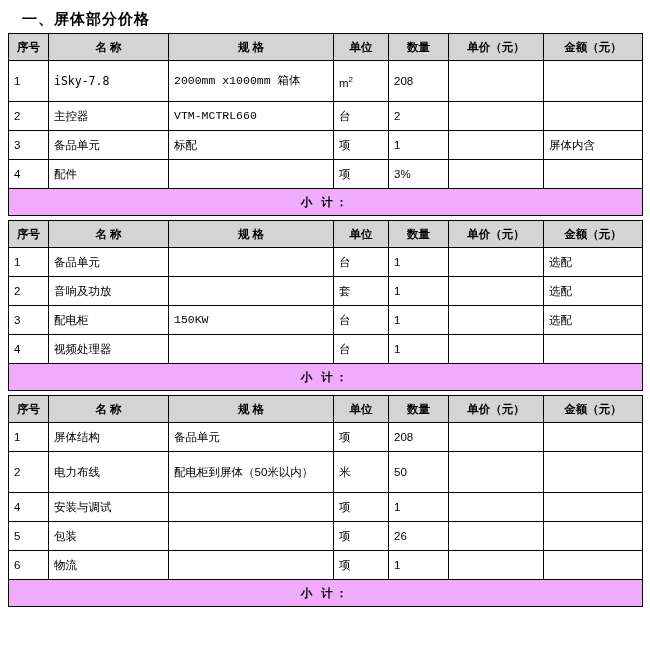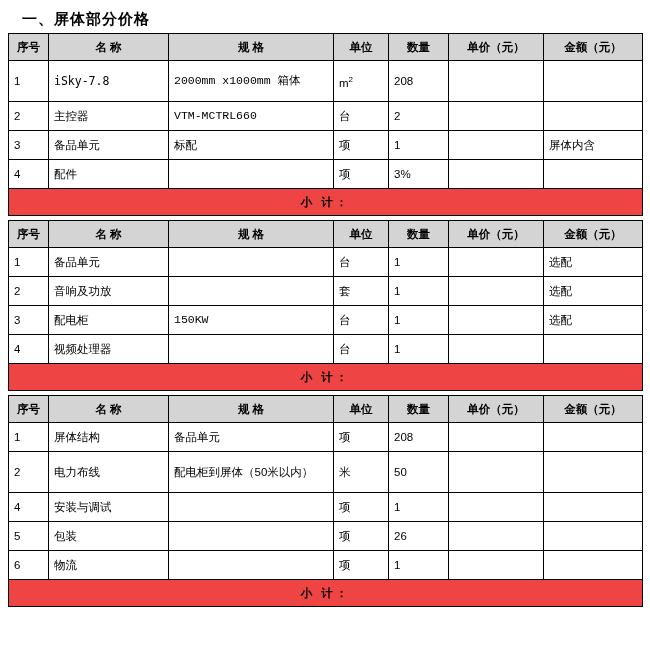--- a/index.html
+++ b/index.html
@@ -60,21 +60,21 @@
   td.num {
     text-align: left;
   }
   tr.body-row td {
     height: 22px;
   }
   tr.tall td {
     height: 34px;
   }
   tr.subtotal td {
-    background: #ef4444;
+    background: #f0abfc;
     text-align: center;
     font-weight: bold;
     letter-spacing: 3px;
     height: 20px;
   }
   .mono {
     font-family: "DejaVu Sans Mono", monospace;
     font-size: 11px;
     margin-top: 16px;
   }

